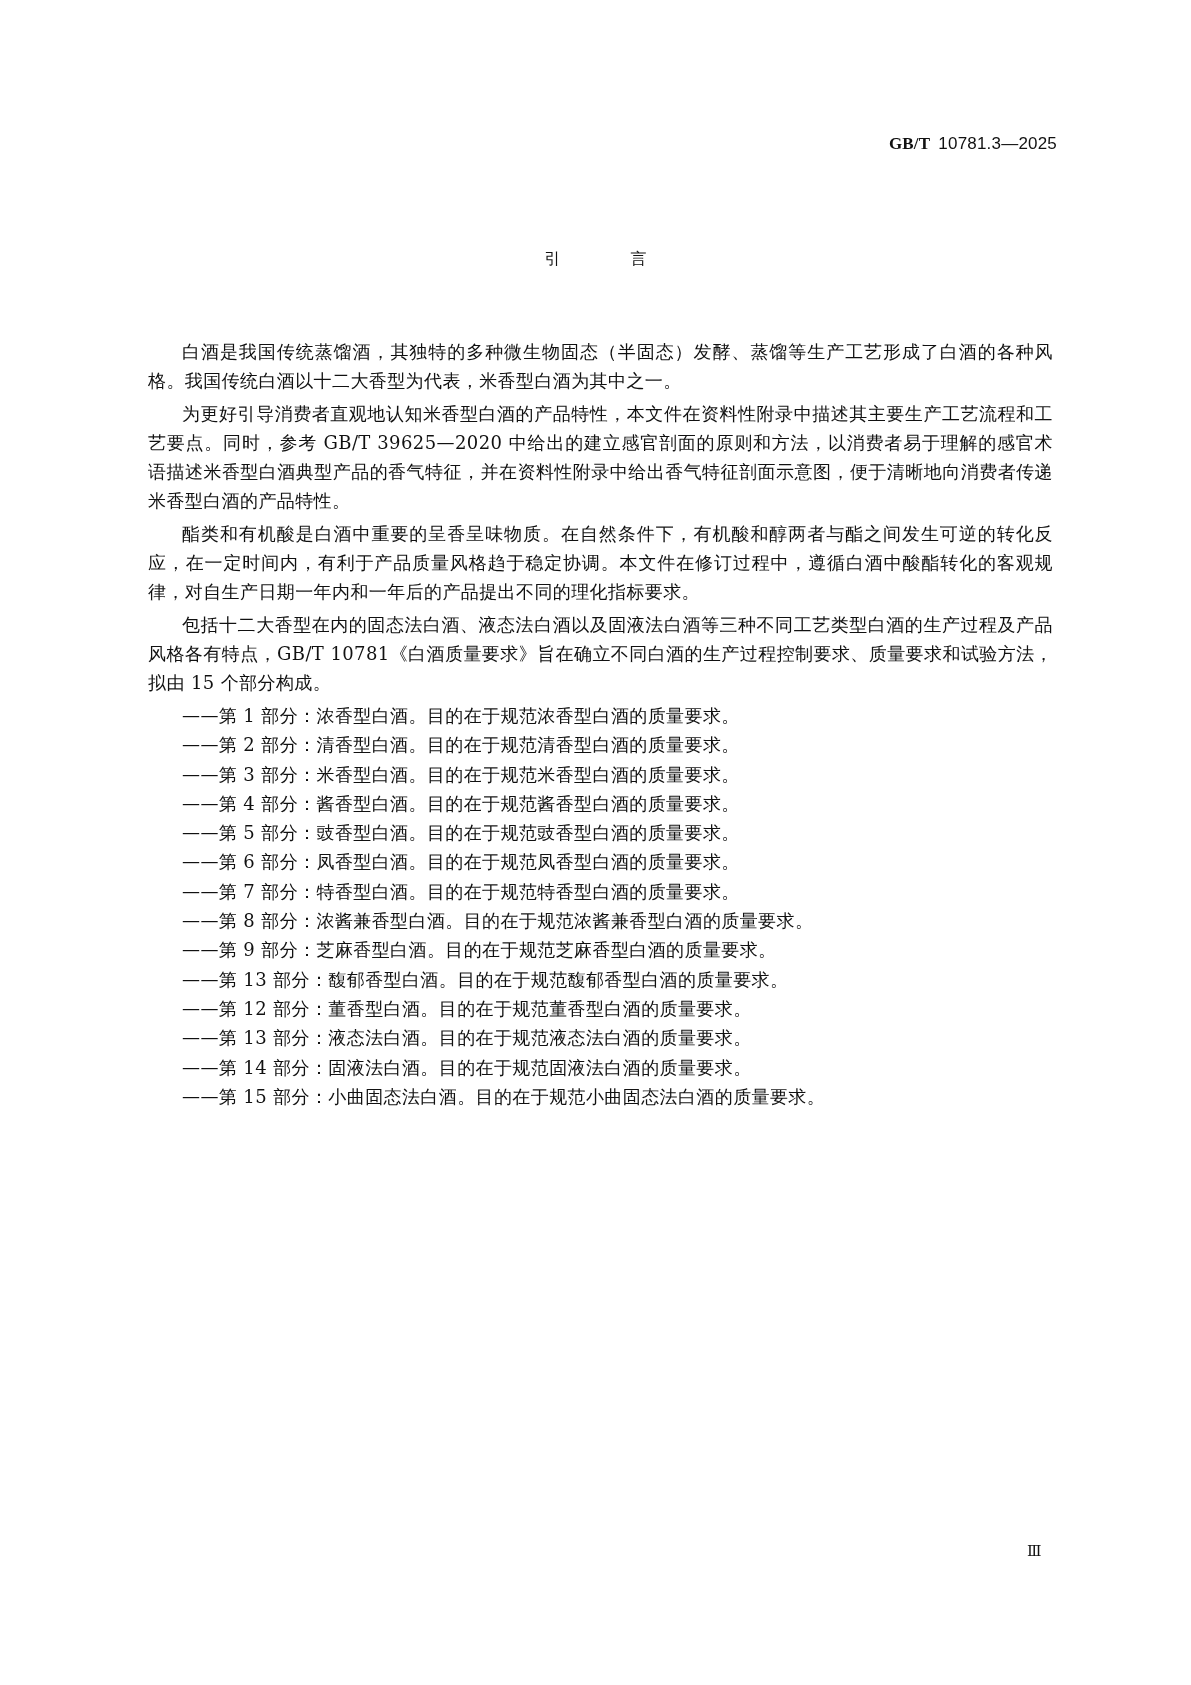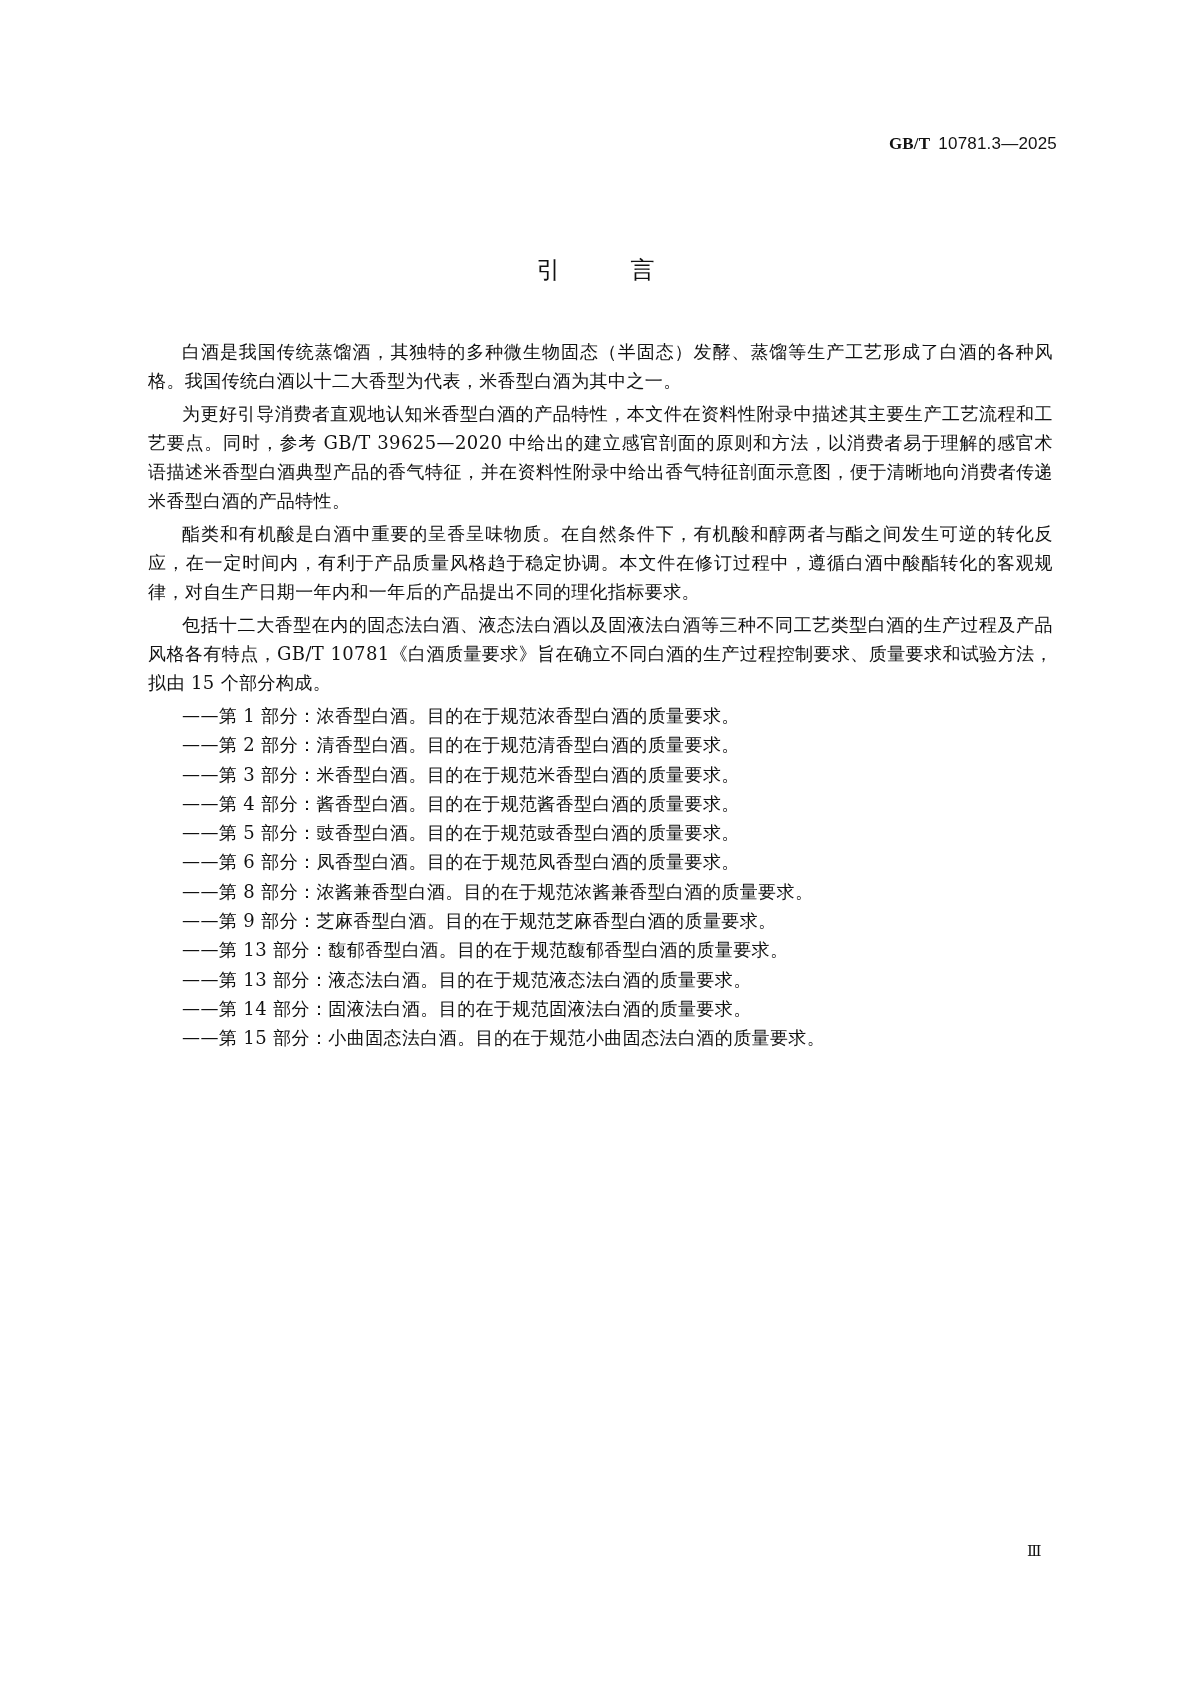--- a/index.html
+++ b/index.html
@@ -32,21 +32,21 @@
       font-family: "Liberation Sans", "DejaVu Sans", sans-serif;
       margin-left: 8px;
     }
     .title {
       position: absolute;
       top: 238px;
       left: 0;
       width: 1191px;
       text-align: center;
       font-family: "DejaVu Sans", "Liberation Sans", sans-serif;
-      font-size: 24px;
+      font-size: 16px;
       font-weight: normal;
     }
     .title span {
       display: inline-block;
     }
     .title .gap {
       width: 70px;
     }
     .content {
       position: absolute;
@@ -94,22 +94,24 @@
   <p class="para">酯类和有机酸是白酒中重要的呈香呈味物质。在自然条件下，有机酸和醇两者与酯之间发生可逆的转化反应，在一定时间内，有利于产品质量风格趋于稳定协调。本文件在修订过程中，遵循白酒中酸酯转化的客观规律，对自生产日期一年内和一年后的产品提出不同的理化指标要求。</p>
   <p class="para">包括十二大香型在内的固态法白酒、液态法白酒以及固液法白酒等三种不同工艺类型白酒的生产过程及产品风格各有特点，GB/T 10781《白酒质量要求》旨在确立不同白酒的生产过程控制要求、质量要求和试验方法，拟由 15 个部分构成。</p>
 
   <div>
     <p class="list-item">——第 1 部分：浓香型白酒。目的在于规范浓香型白酒的质量要求。</p>
     <p class="list-item">——第 2 部分：清香型白酒。目的在于规范清香型白酒的质量要求。</p>
     <p class="list-item">——第 3 部分：米香型白酒。目的在于规范米香型白酒的质量要求。</p>
     <p class="list-item">——第 4 部分：酱香型白酒。目的在于规范酱香型白酒的质量要求。</p>
     <p class="list-item">——第 5 部分：豉香型白酒。目的在于规范豉香型白酒的质量要求。</p>
     <p class="list-item">——第 6 部分：凤香型白酒。目的在于规范凤香型白酒的质量要求。</p>
+    <p class="list-item">——第 7 部分：特香型白酒。目的在于规范特香型白酒的质量要求。</p>
     <p class="list-item">——第 8 部分：浓酱兼香型白酒。目的在于规范浓酱兼香型白酒的质量要求。</p>
     <p class="list-item">——第 9 部分：芝麻香型白酒。目的在于规范芝麻香型白酒的质量要求。</p>
     <p class="list-item">——第 13 部分：馥郁香型白酒。目的在于规范馥郁香型白酒的质量要求。</p>
+    <p class="list-item">——第 12 部分：董香型白酒。目的在于规范董香型白酒的质量要求。</p>
     <p class="list-item">——第 13 部分：液态法白酒。目的在于规范液态法白酒的质量要求。</p>
     <p class="list-item">——第 14 部分：固液法白酒。目的在于规范固液法白酒的质量要求。</p>
     <p class="list-item">——第 15 部分：小曲固态法白酒。目的在于规范小曲固态法白酒的质量要求。</p>
   </div>
 </div>
 
 <div class="page-num">Ⅲ</div>
 
 </body></html>

